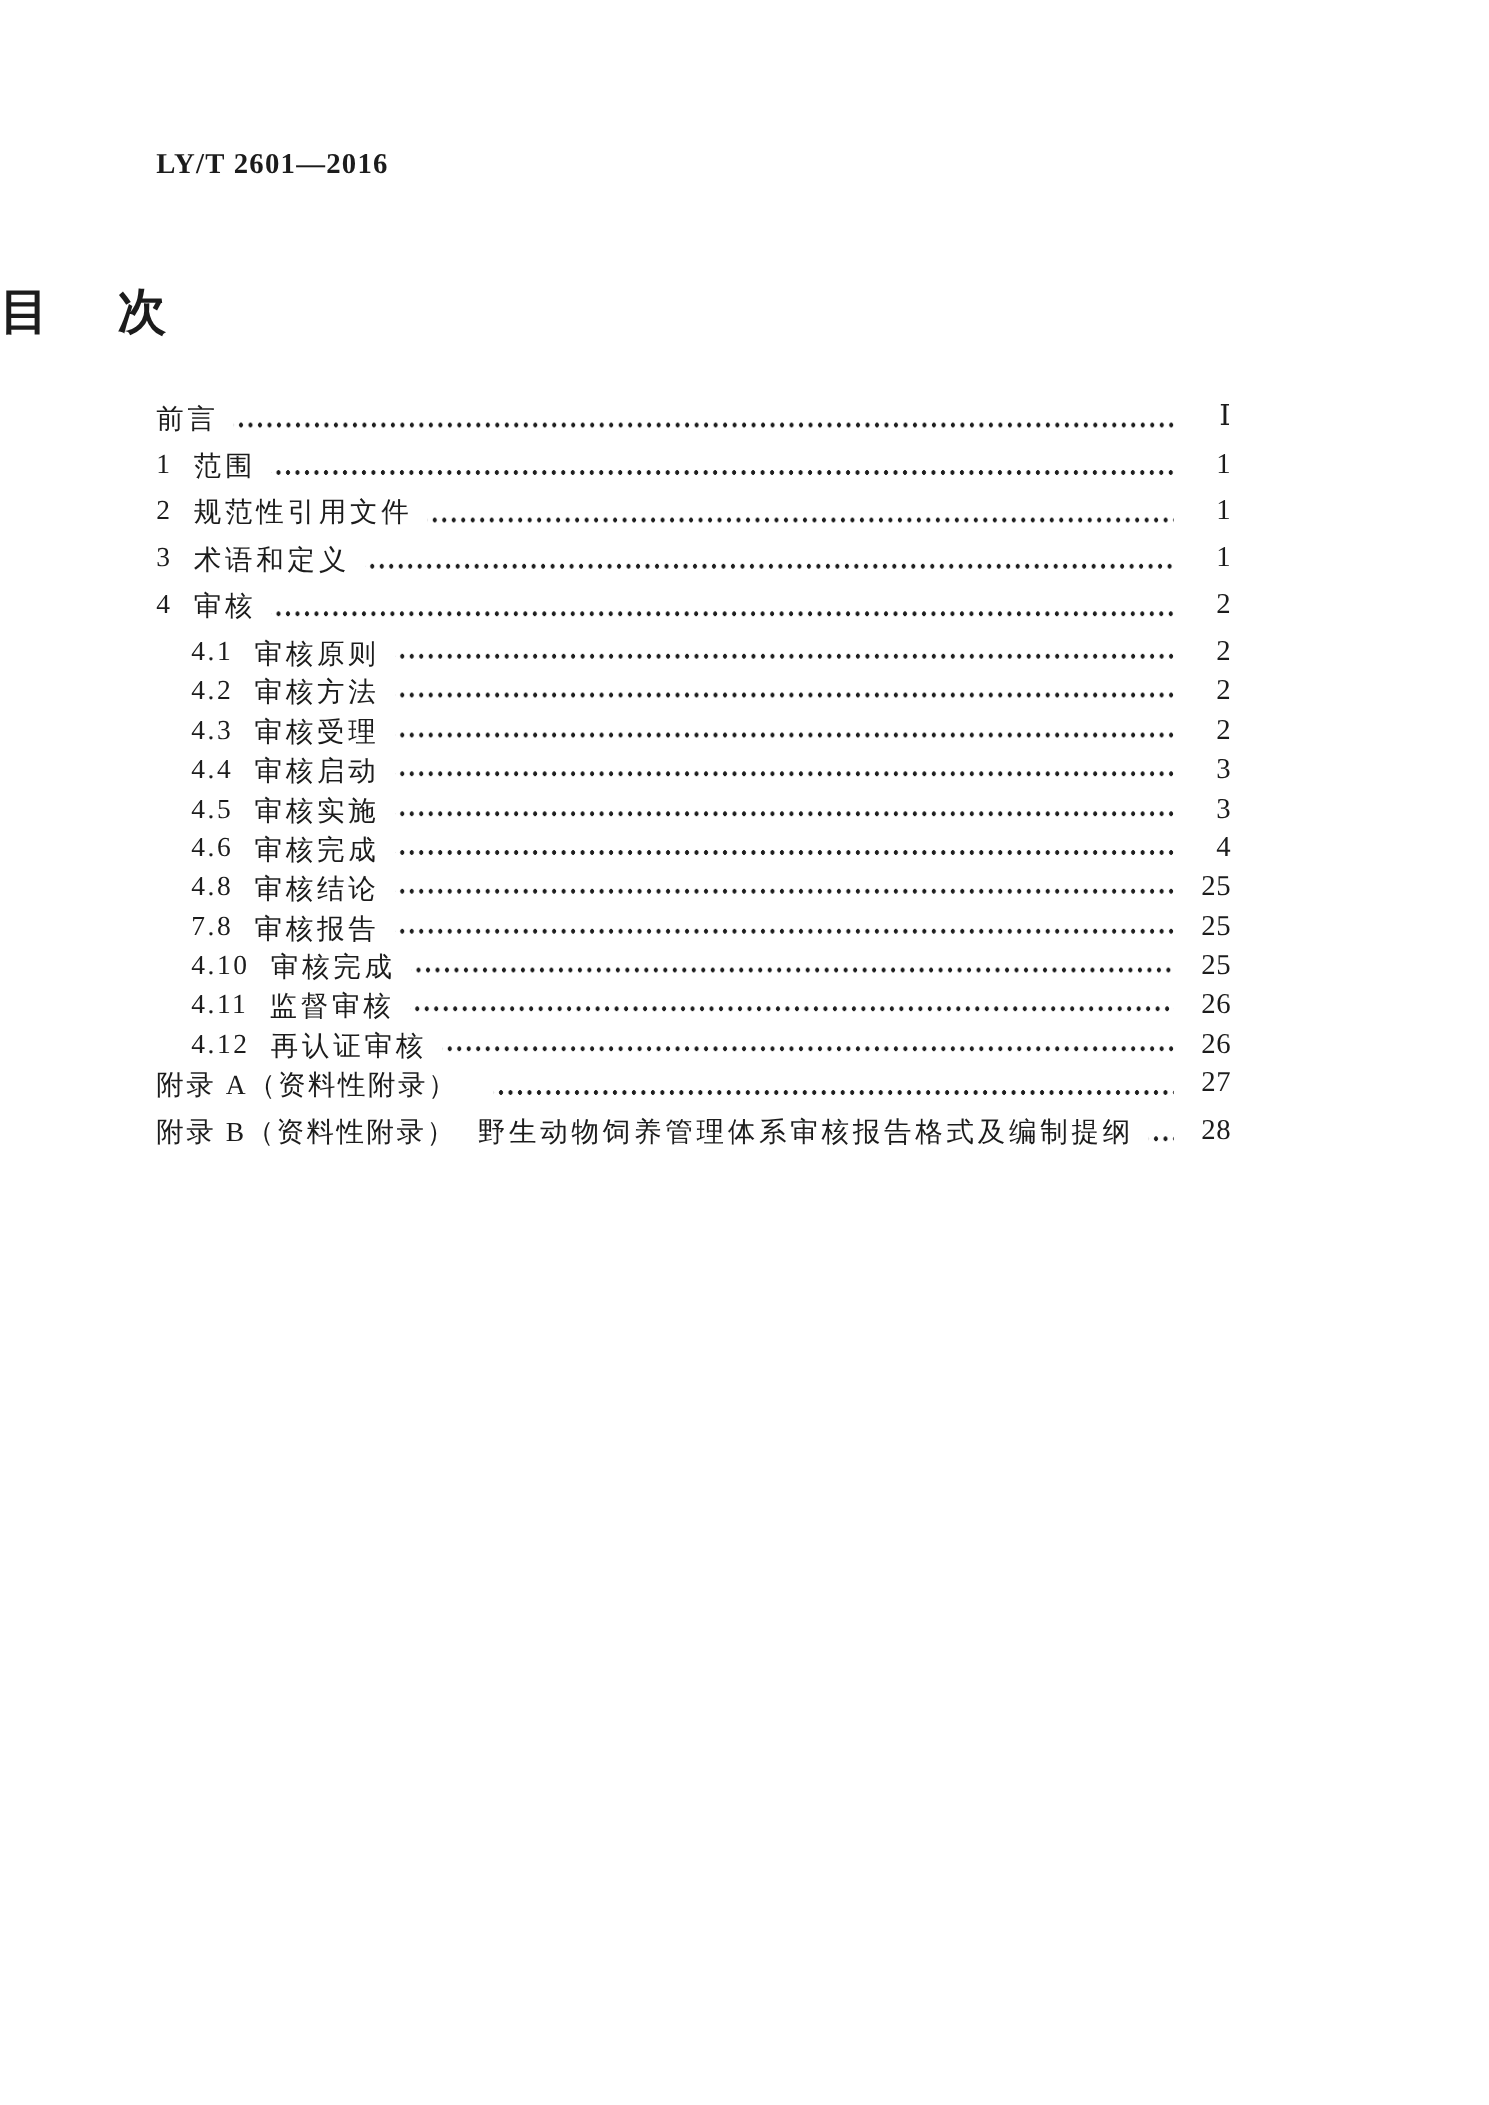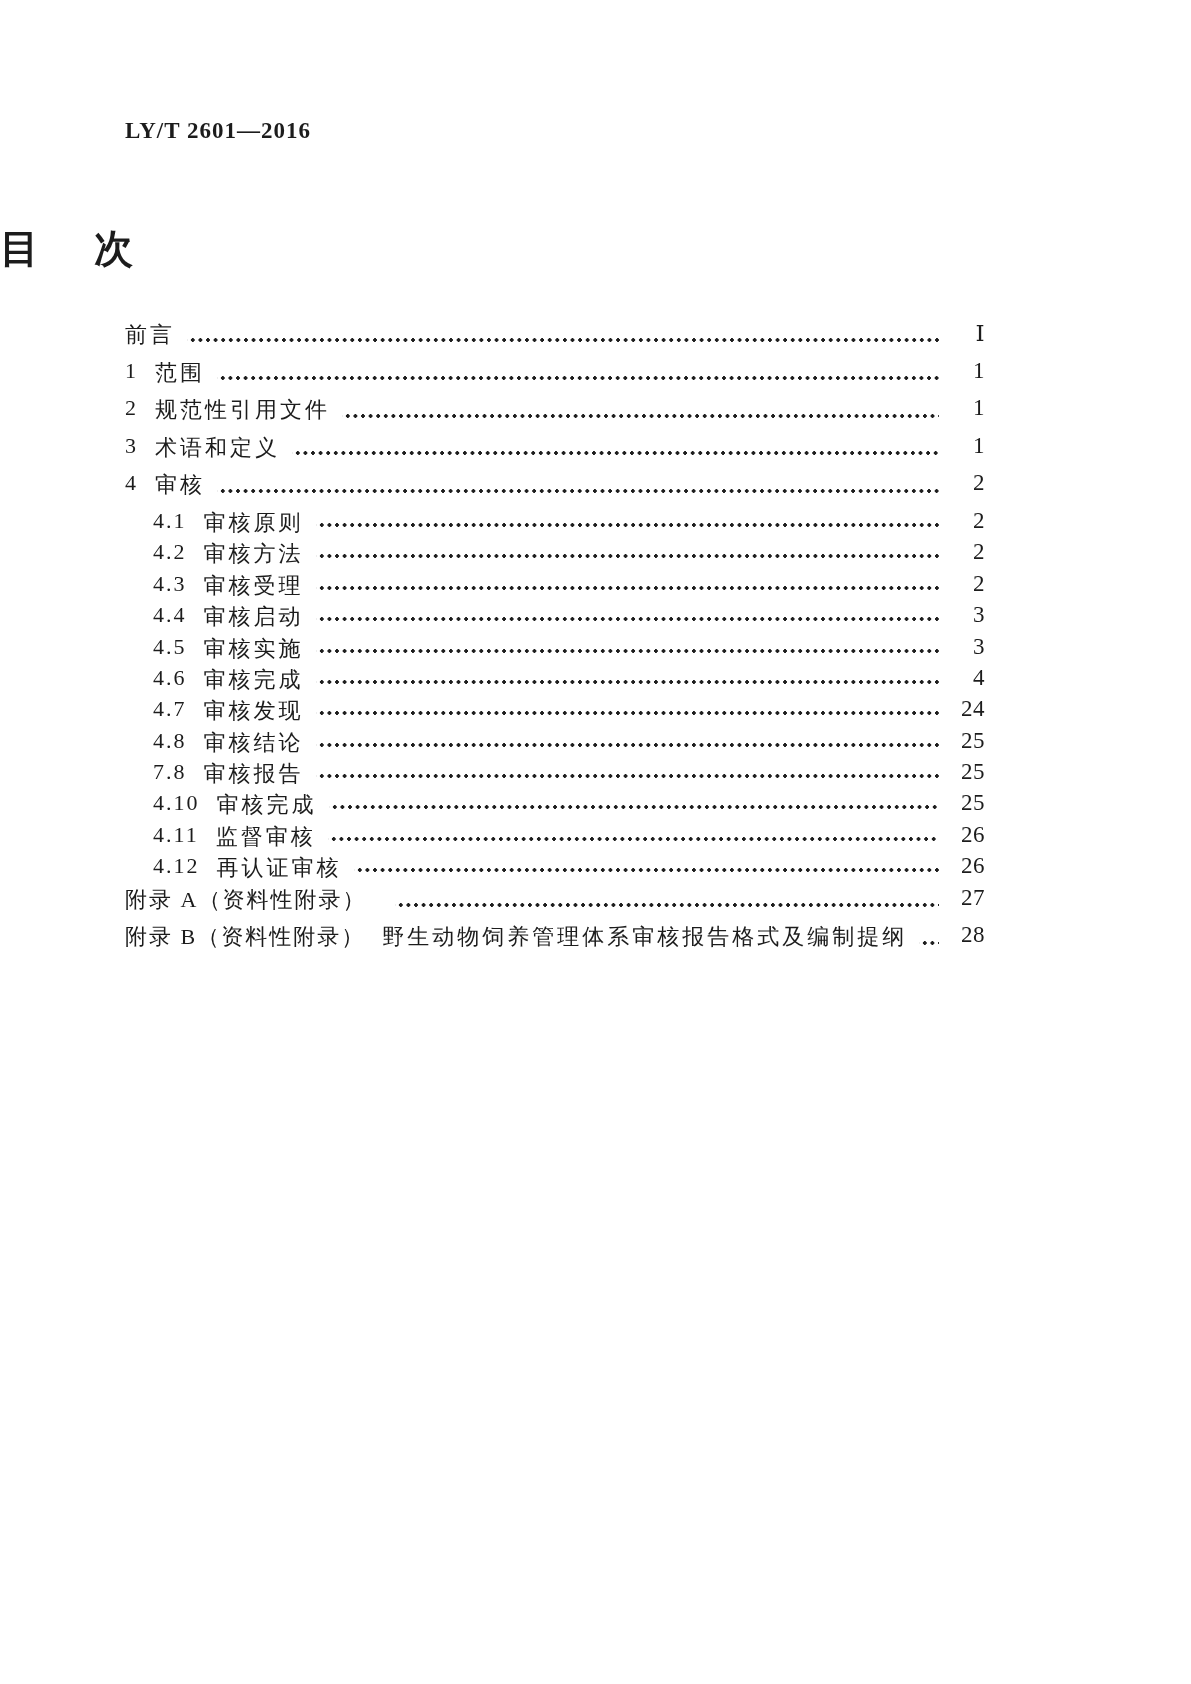--- a/index.html
+++ b/index.html
@@ -154,26 +154,20 @@
     <span class="toc-leader"></span>
     <span class="toc-page">3</span>
   </div>
       <div class="toc-row level-1">
     <span class="toc-num">4.6</span>
     <span class="toc-label">审核完成</span>
     <span class="toc-leader"></span>
     <span class="toc-page">4</span>
   </div>
       <div class="toc-row level-1">
-    <span class="toc-num">4.7</span>
-    <span class="toc-label">审核发现</span>
-    <span class="toc-leader"></span>
-    <span class="toc-page">24</span>
-  </div>
-      <div class="toc-row level-1">
     <span class="toc-num">4.8</span>
     <span class="toc-label">审核结论</span>
     <span class="toc-leader"></span>
     <span class="toc-page">25</span>
   </div>
       <div class="toc-row level-1">
     <span class="toc-num">7.8</span>
     <span class="toc-label">审核报告</span>
     <span class="toc-leader"></span>
     <span class="toc-page">25</span>

